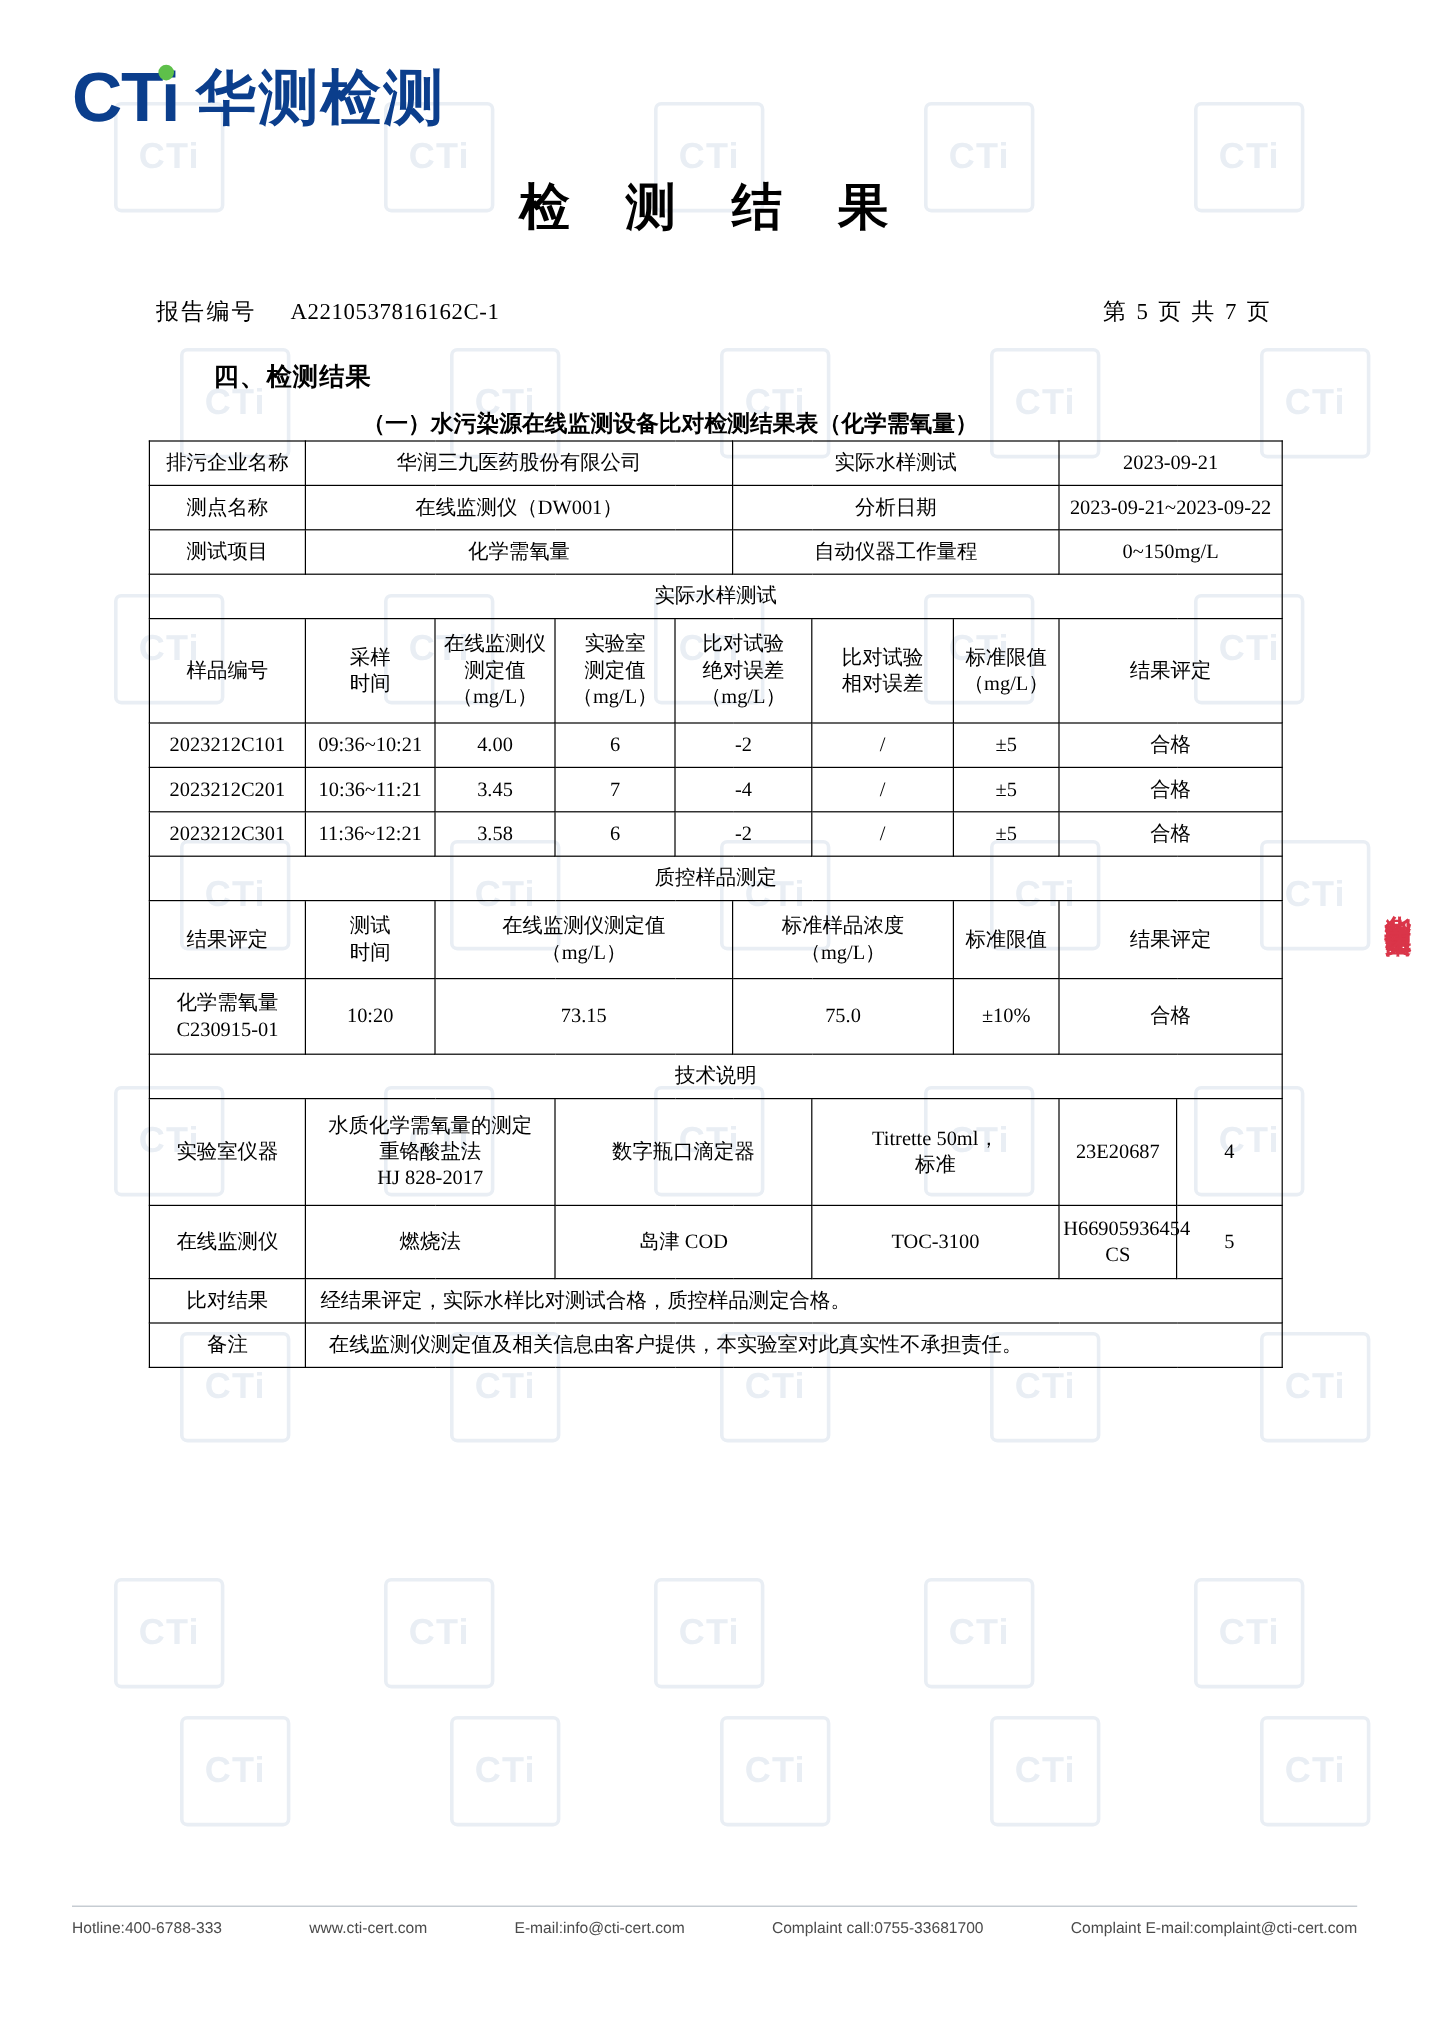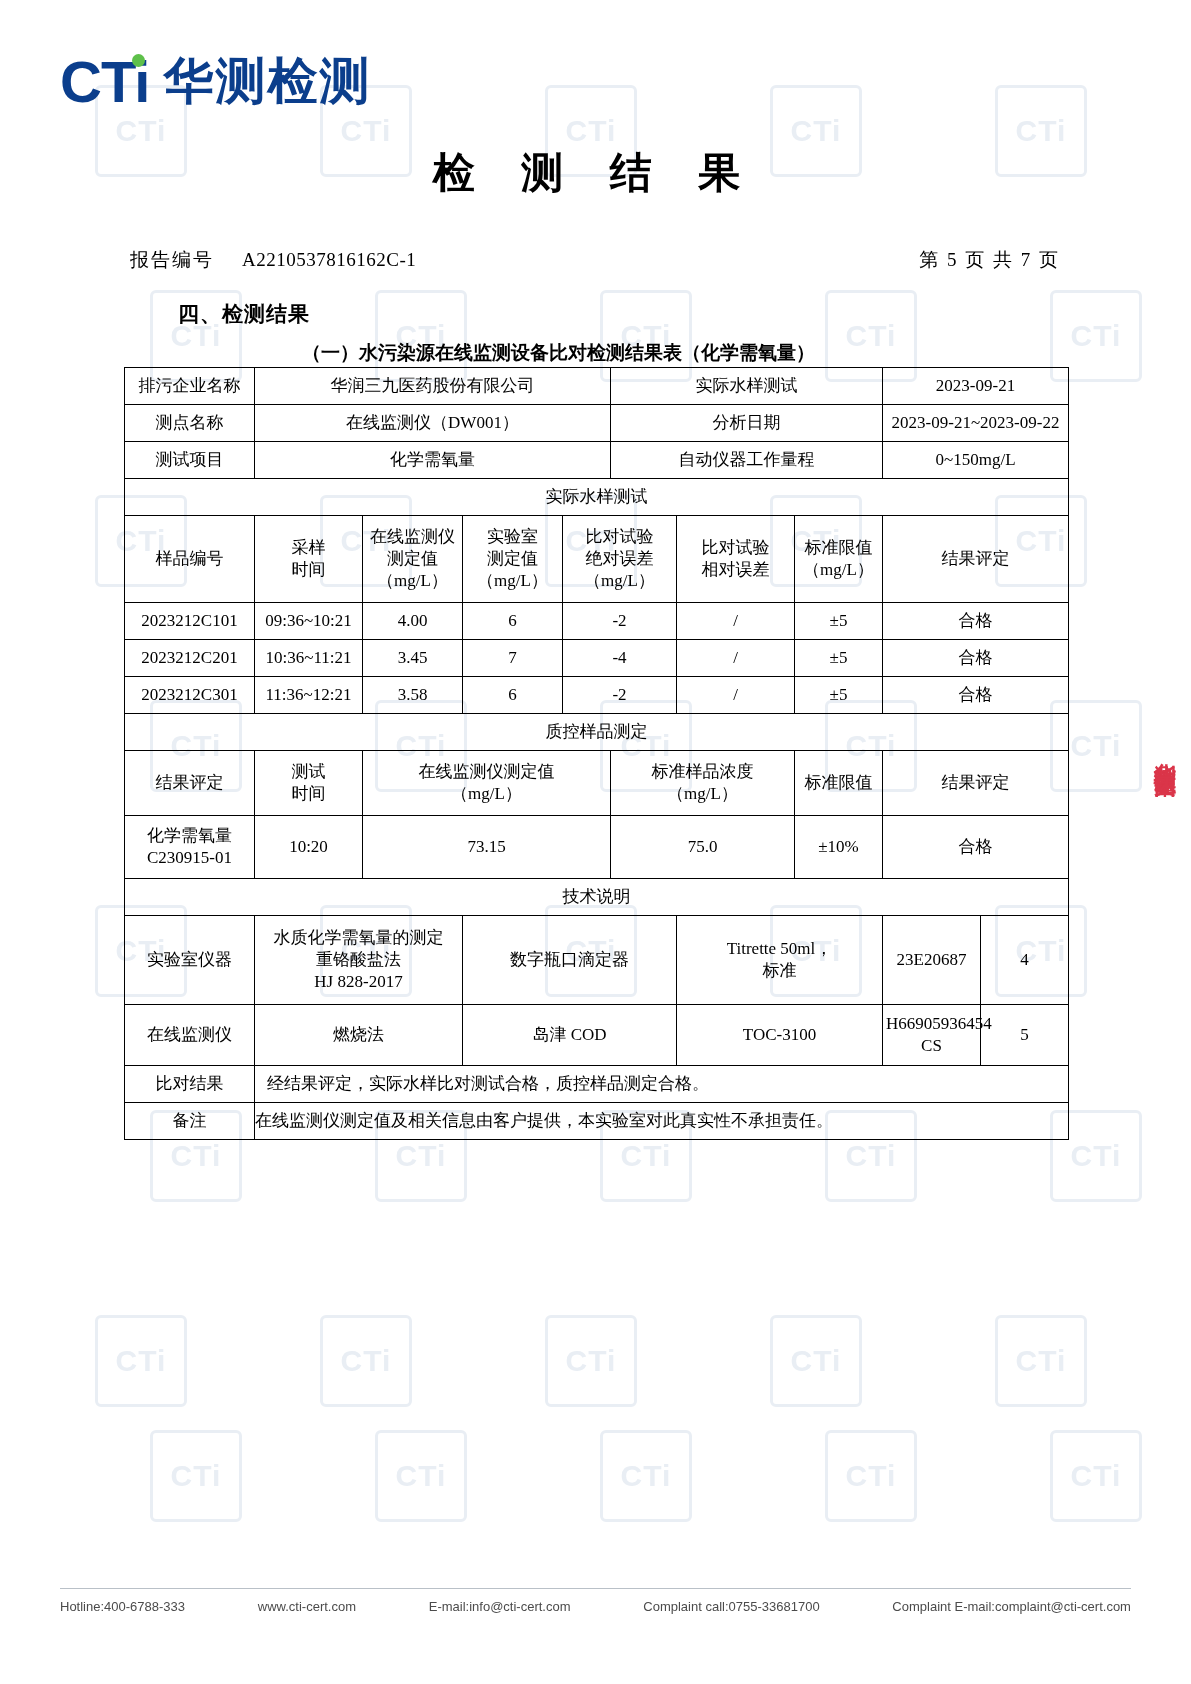--- a/index.html
+++ b/index.html
@@ -392,21 +392,21 @@
         <td>H66905936454<br>CS</td>
         <td>5</td>
       </tr>
 
       <tr>
         <td>比对结果</td>
         <td colspan="9" style="text-align:left;padding-left:12px">经结果评定，实际水样比对测试合格，质控样品测定合格。</td>
       </tr>
       <tr>
         <td>备注</td>
-        <td colspan="9" style="text-align:left;padding-left:0">在线监测仪测定值及相关信息由客户提供，本实验室对此真实性不承担责任。</td>
+        <td colspan="9" style="text-align:left;padding-left:19px">在线监测仪测定值及相关信息由客户提供，本实验室对此真实性不承担责任。</td>
       </tr>
     </tbody>
   </table>
 
   <div class="side-stamp">华测检测认证集团</div>
 
   <div class="footer-rule"></div>
   <div class="footer">
     <span>Hotline:400-6788-333</span>
     <span>www.cti-cert.com</span>

